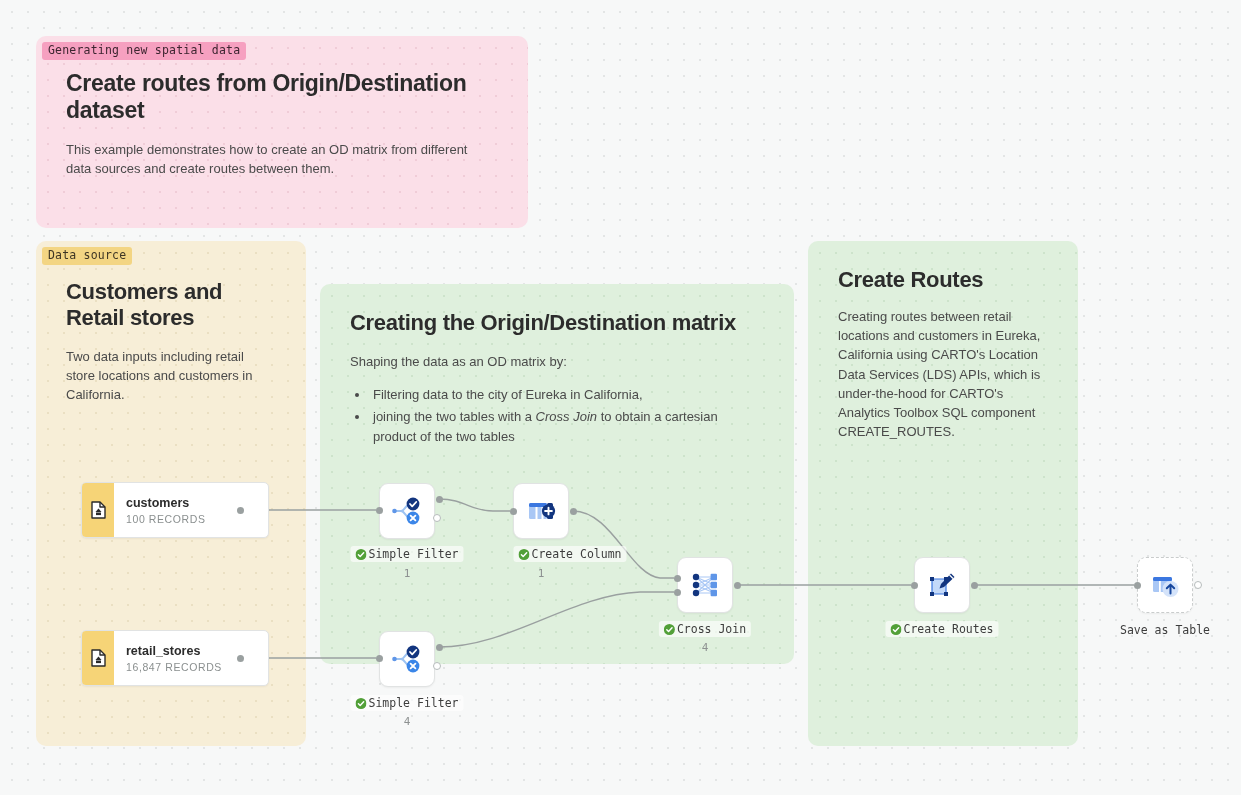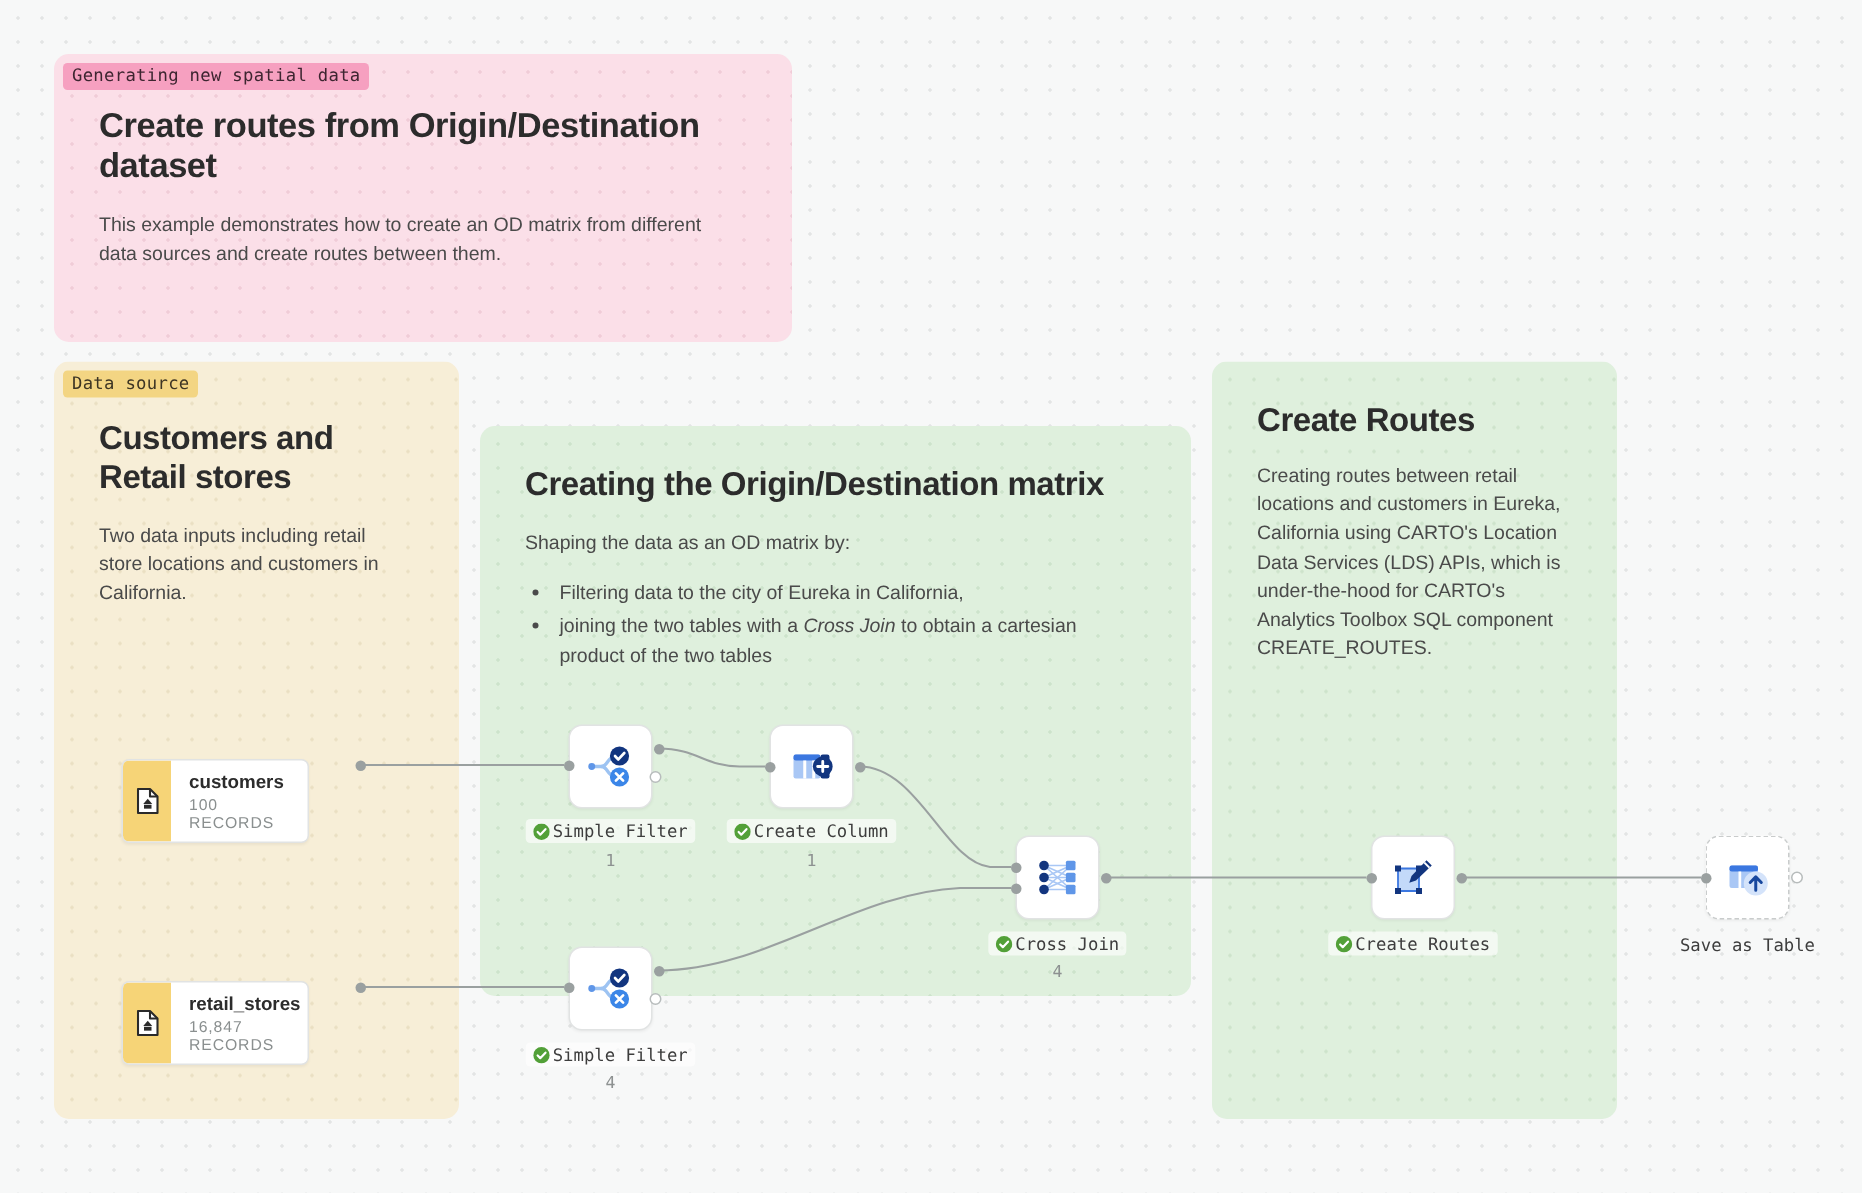--- a/index.html
+++ b/index.html
@@ -116,29 +116,28 @@
   
   #edges-layer {
     position: absolute;
     inset: 0;
     pointer-events: none;
   }
 
   
   .source-node {
     position: absolute;
-    width: 125px;
+    width: 188px;
     height: 56px;
     display: flex;
     background: #ffffff;
     border: 1px solid #e1e3e3;
     border-radius: 5px;
     overflow: hidden;
     box-shadow: 0 1px 2px rgba(0,0,0,0.05);
-    margin-top: 24px;
   }
   .source-node .src-icon {
     width: 32px;
     background: #f6d477;
     display: flex;
     align-items: center;
     justify-content: center;
     flex: 0 0 32px;
   }
   .source-node .src-text {
@@ -209,21 +208,21 @@
     position: absolute;
     font-family: "DejaVu Sans Mono", monospace;
     font-size: 11px;
     color: #8d9191;
     transform: translateX(-50%);
     white-space: nowrap;
   }
 
   #label-filter1 { left: 407px; top: 546px; }
   #count-filter1 { left: 407px; top: 567px; }
-  #label-column  { left: 541px; top: 546px; }
+  #label-column  { left: 570px; top: 546px; }
   #count-column  { left: 541px; top: 567px; }
   #label-join    { left: 705px; top: 621px; }
   #count-join    { left: 705px; top: 641px; }
   #label-filter2 { left: 407px; top: 695px; }
   #count-filter2 { left: 407px; top: 715px; }
   #label-routes  { left: 942px; top: 621px; }
   #label-save    { left: 1165px; top: 623px; }
 
   
   .port {

